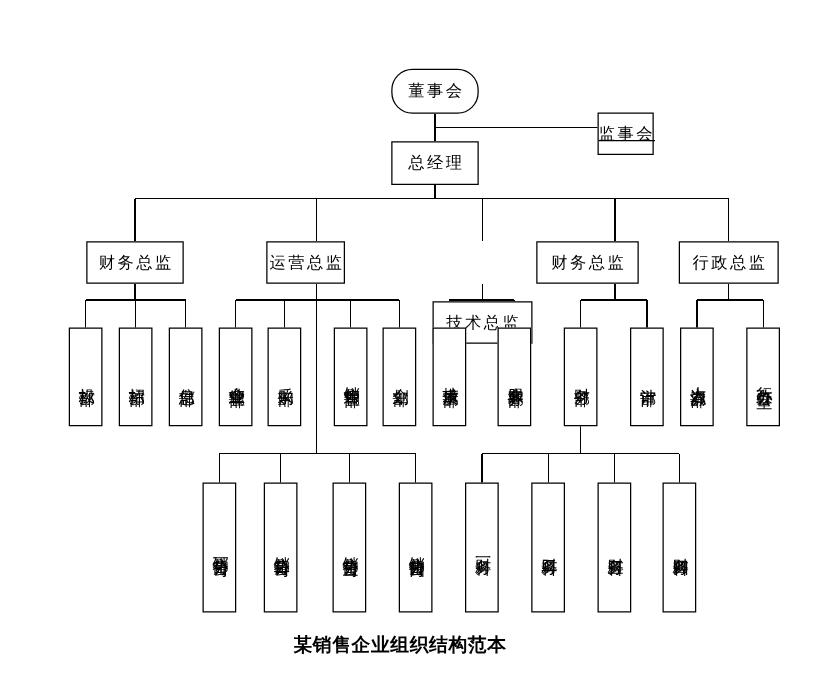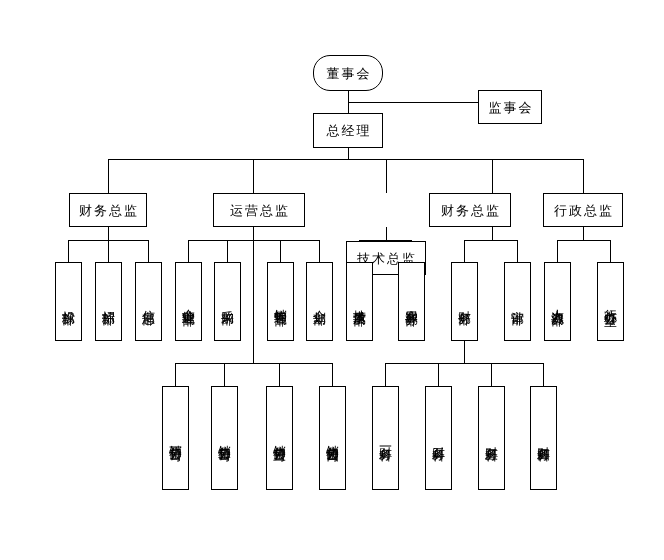--- a/index.html
+++ b/index.html
@@ -76,24 +76,24 @@
     <path d="M253 227 L253 363 M188.5 240 L319.5 240 M188.5 240 L188.5 262 M227.5 240 L227.5 262 M280.5 240 L280.5 262 M319.5 240 L319.5 262"></path>
     <path d="M386 227 L386 240 M359.5 240 L411.5 240 M359.5 240 L359.5 262 M411.5 240 L411.5 262"></path>
     <path d="M492 227 L492 240 M464.5 240 L517.5 240 M464.5 240 L464.5 262 M517.5 240 L517.5 262"></path>
     <path d="M583 227 L583 240 M557.5 240 L610.5 240 M557.5 240 L557.5 262 M610.5 240 L610.5 262"></path>
     <path d="M175.5 363 L332.5 363 M175.5 363 L175.5 386 M224.5 363 L224.5 386 M279.5 363 L279.5 386 M332.5 363 L332.5 386"></path>
     <path d="M464.5 341 L464.5 363 M385.5 363 L543.5 363 M385.5 363 L385.5 386 M438.5 363 L438.5 386 M491.5 363 L491.5 386 M543.5 363 L543.5 386"></path>
   </svg>
 
   <div id="nodes">
       <div class="node h" style="left: 313px; top: 55px; width: 70px; height: 36px; border-radius: 17px;">董事会</div>
-      <div class="node h" style="left: 478px; top: 90px; width: 64px; height: 34px;">监事会</div>
+      <div class="node h" style="left: 478px; top: 90px; width: 45px; height: 34px; text-decoration: underline;">监事会</div>
       <div class="node h" style="left: 313px; top: 113px; width: 70px; height: 35px;">总经理</div>
       <div class="node h" style="left: 69px; top: 193px; width: 78px; height: 34px;">财务总监</div>
-      <div class="node h" style="left: 213px; top: 193px; width: 92px; height: 34px;">运营总监</div>
+      <div class="node h" style="left: 213px; top: 193px; width: 63px; height: 34px;">运营总监</div>
       <div class="node h" style="left: 346px; top: 193px; width: 80px; height: 34px; margin-top: 48px;">技术总监</div>
       <div class="node h" style="left: 429px; top: 193px; width: 82px; height: 34px;">财务总监</div>
       <div class="node h" style="left: 543px; top: 193px; width: 80px; height: 34px;">行政总监</div>
       <div class="node v" style="left: 55px; top: 262px; width: 27px; height: 79px;">投标部</div>
       <div class="node v" style="left: 95px; top: 262px; width: 27px; height: 79px;">招标部</div>
       <div class="node v" style="left: 135px; top: 262px; width: 27px; height: 79px;">信息部</div>
       <div class="node v" style="left: 175px; top: 262px; width: 27px; height: 79px;">企业管理部</div>
       <div class="node v" style="left: 214px; top: 262px; width: 27px; height: 79px;">采购部</div>
       <div class="node v" style="left: 267px; top: 262px; width: 27px; height: 79px;">销售管理部</div>
       <div class="node v" style="left: 306px; top: 262px; width: 27px; height: 79px;">企划部</div>
@@ -106,14 +106,15 @@
       <div class="node v" style="left: 162px; top: 386px; width: 27px; height: 104px;">销售分公司一</div>
       <div class="node v" style="left: 211px; top: 386px; width: 27px; height: 104px;">销售分公司二</div>
       <div class="node v" style="left: 266px; top: 386px; width: 27px; height: 104px;">销售分公司三</div>
       <div class="node v" style="left: 319px; top: 386px; width: 27px; height: 104px;">销售分公司四</div>
       <div class="node v" style="left: 372px; top: 386px; width: 27px; height: 104px;">财务科一</div>
       <div class="node v" style="left: 425px; top: 386px; width: 27px; height: 104px;">财务科二</div>
       <div class="node v" style="left: 478px; top: 386px; width: 27px; height: 104px;">财务科三</div>
       <div class="node v" style="left: 530px; top: 386px; width: 27px; height: 104px;">财务科四</div>
     </div>
 
+  <div class="caption">某销售企业组织结构范本</div>
 
 </div>
 
 </body></html>

